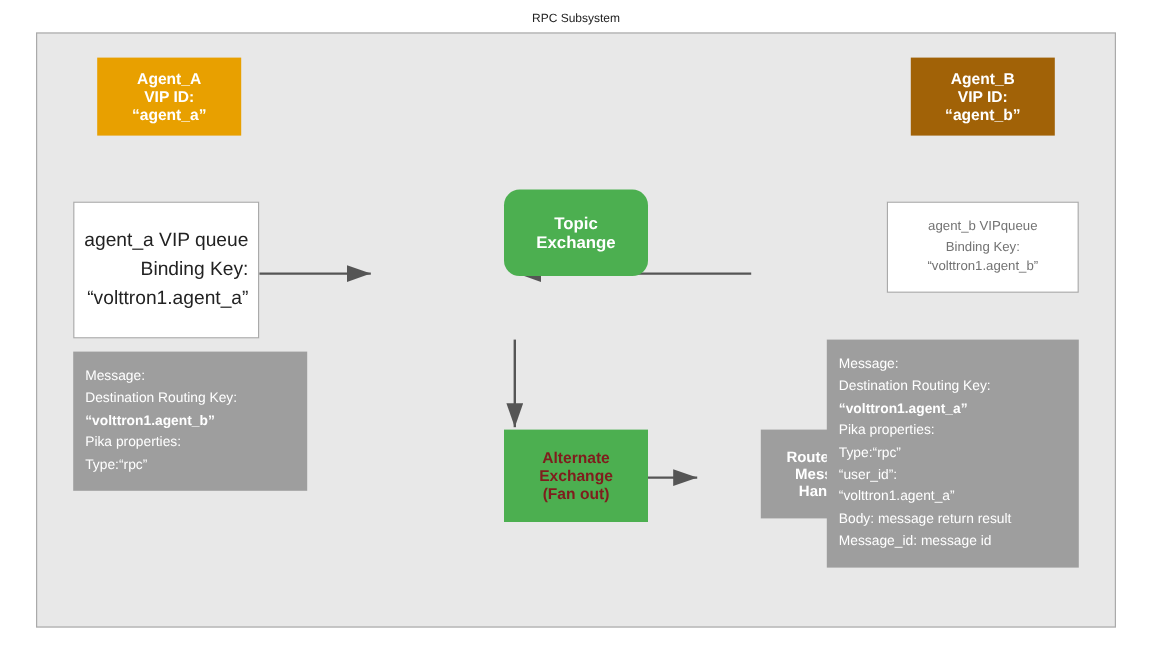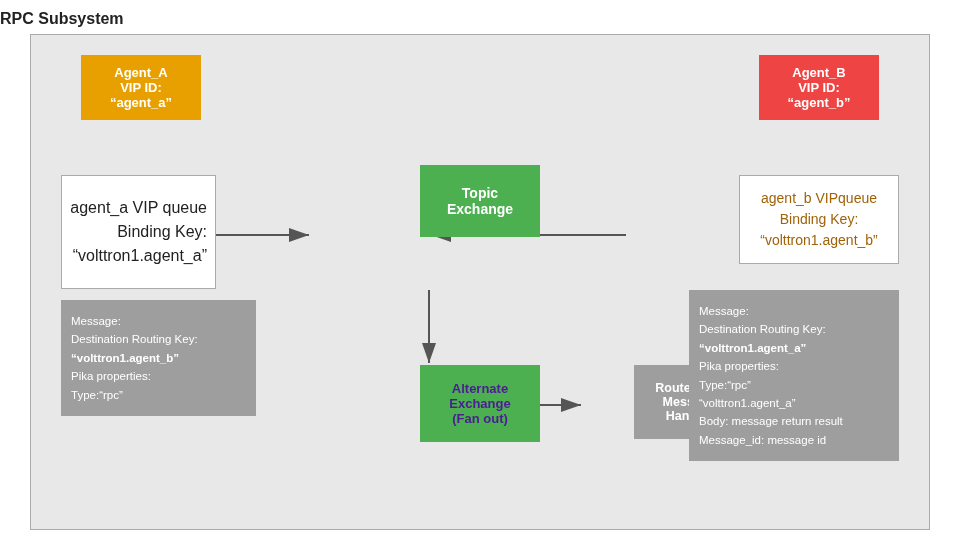--- a/index.html
+++ b/index.html
@@ -5,23 +5,23 @@
     * { box-sizing: border-box; margin: 0; padding: 0; }
     body {
       width: 960px;
       height: 540px;
       background: #fff;
       font-family: Arial, sans-serif;
       font-size: 13px;
       overflow: hidden;
     }
     .page-title {
-      text-align: left;
-      font-size: 16px;
-      font-weight: bold;
+      text-align: center;
+      font-size: 10px;
+      font-weight: normal;
       padding: 10px 0 6px 0;
       color: #222;
     }
     .diagram-container {
       margin: 0 30px;
       border: 1.5px solid #aaa;
       background: #e8e8e8;
       position: relative;
       height: 496px;
       padding: 10px;
@@ -38,21 +38,21 @@
       font-weight: bold;
       text-align: center;
       padding: 10px 8px;
       font-size: 13px;
     }
     .agent-box-b {
       position: absolute;
       right: 50px;
       top: 20px;
       width: 120px;
-      background: #ef4444;
+      background: #a16207;
       color: #fff;
       font-weight: bold;
       text-align: center;
       padding: 10px 8px;
       font-size: 13px;
     }
 
     
     .queue-box-a {
       position: absolute;
@@ -69,49 +69,50 @@
     }
     .queue-box-b {
       position: absolute;
       right: 30px;
       top: 140px;
       width: 160px;
       background: #fff;
       border: 1.5px solid #aaa;
       text-align: center;
       padding: 12px 8px;
-      font-size: 14px;
-      color: #a16207;
+      font-size: 11px;
+      color: #737373;
       line-height: 1.5;
     }
 
     
     .topic-exchange-box {
       position: absolute;
       left: 50%;
       transform: translateX(-50%);
       top: 130px;
       width: 120px;
       background: #4caf50;
       color: #fff;
       font-weight: bold;
       text-align: center;
       padding: 20px 8px;
       font-size: 14px;
+      border-radius: 13px;
     }
 
     
     .alt-exchange-box {
       position: absolute;
       left: 50%;
       transform: translateX(-50%);
       top: 330px;
       width: 120px;
       background: #4caf50;
-      color: #4c1d95;
+      color: #7f1d1d;
       font-weight: bold;
       text-align: center;
       padding: 16px 8px;
       font-size: 13px;
     }
 
     
     .router-box {
       position: absolute;
       right: 185px;
@@ -232,18 +233,19 @@
     <div>Pika properties:</div>
     <div>Type:“rpc”</div>
   </div>
 
   <div class="message-box-right">
     <div>Message:</div>
     <div>Destination Routing Key:</div>
     <div class="bold">“volttron1.agent_a”</div>
     <div>Pika properties:</div>
     <div>Type:“rpc”</div>
+    <div>“user_id”:</div>
     <div>“volttron1.agent_a”</div>
     <div>Body: message return result</div>
     <div>Message_id: message id</div>
   </div>
 
 </div>
 
 </body></html>

